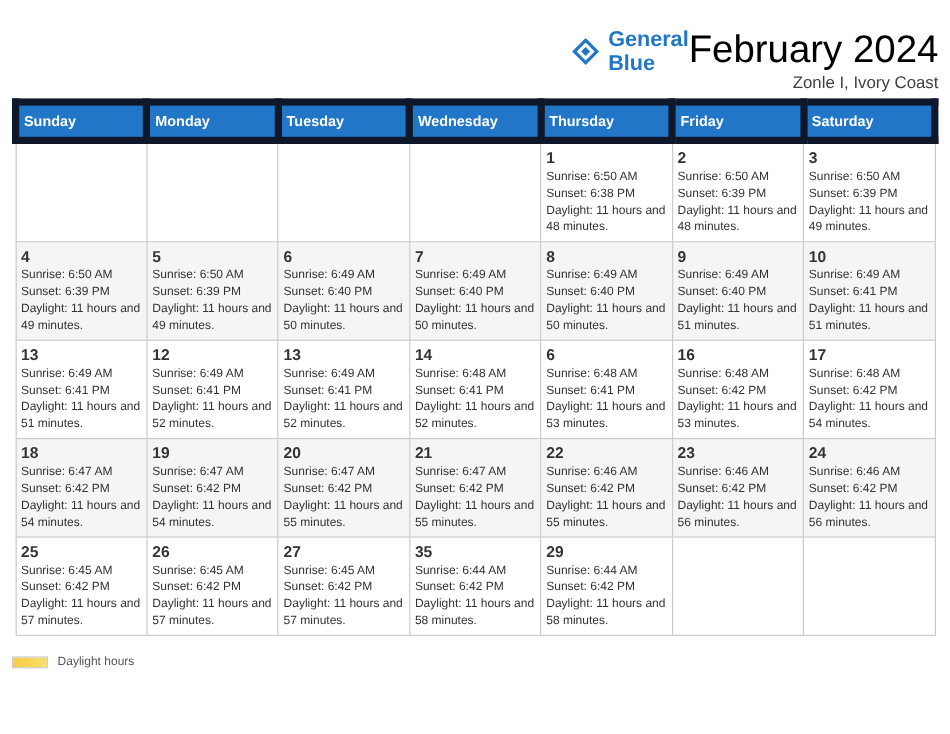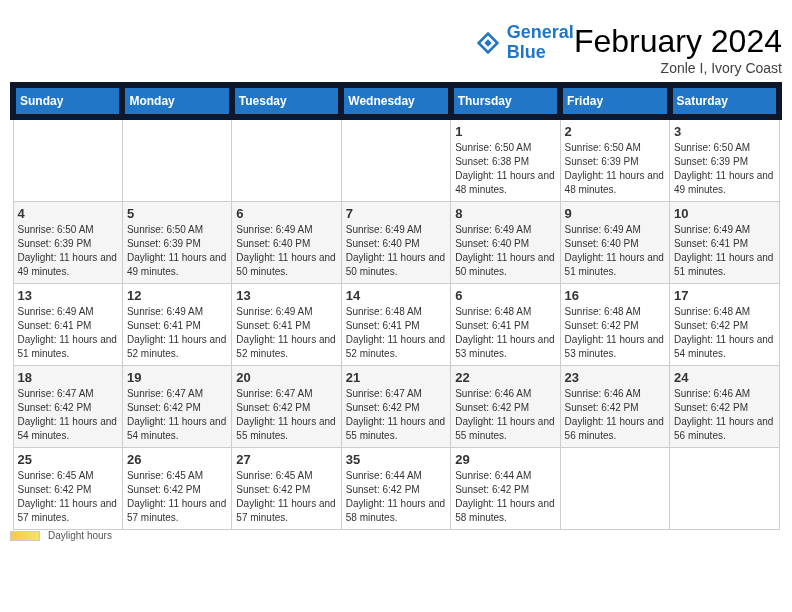--- a/index.html
+++ b/index.html
@@ -81,21 +81,21 @@
     }
     .day-info {
       font-size: 10px;
       line-height: 1.4;
       color: #333;
     }
     .empty-cell {
       background: #fff !important;
     }
     .footer {
-      margin-top: 0;
+      margin-top: 16px;
       font-size: 10px;
       color: #555;
       display: flex;
       align-items: center;
       gap: 8px;
     }
     .daylight-bar {
       display: inline-block;
       width: 30px;
       height: 10px;

